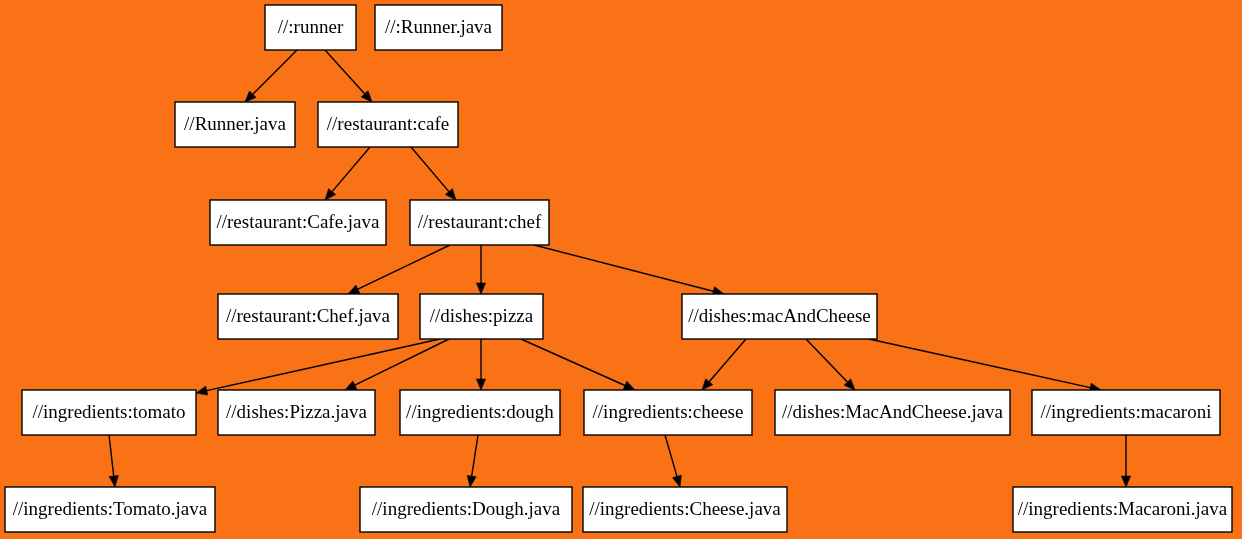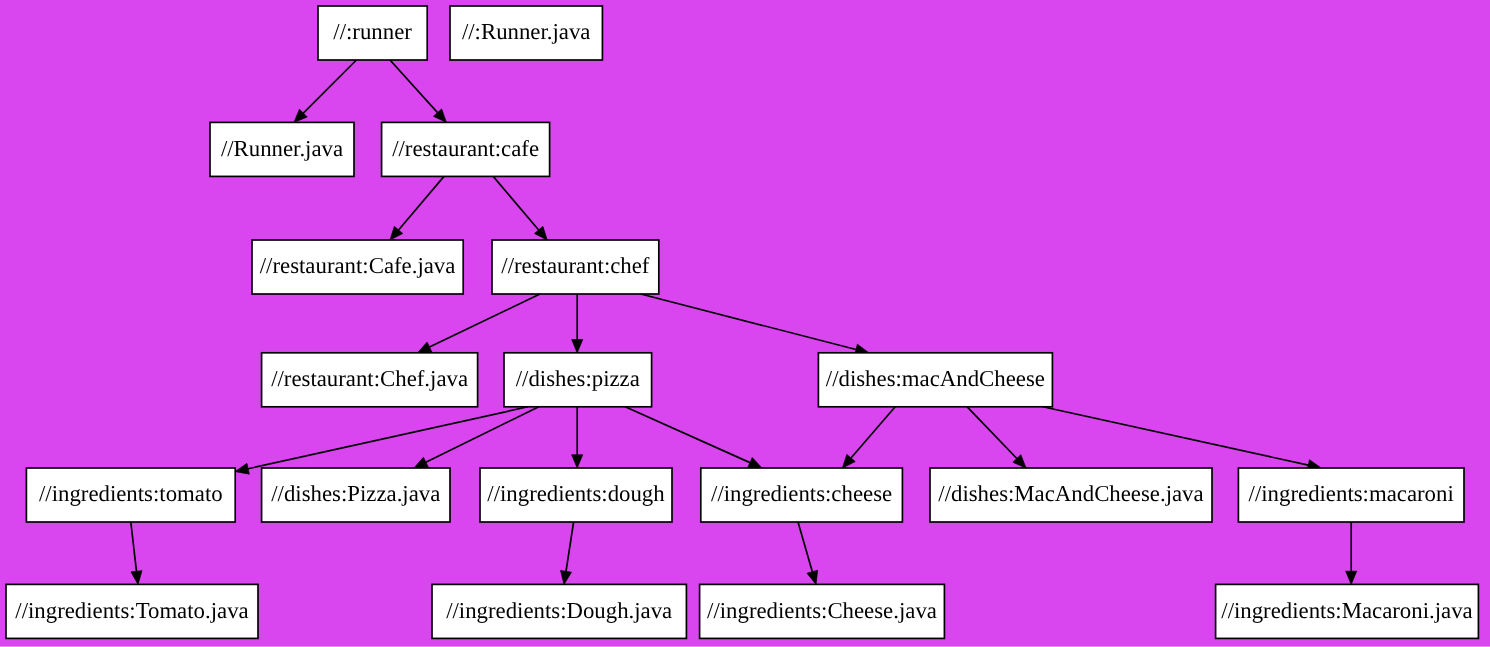--- a/index.html
+++ b/index.html
@@ -5,21 +5,21 @@
 <style>
   html, body {
     margin: 0;
     padding: 0;
     background: #ffffff;
   }
   #graph-root {
     position: relative;
     width: 1242px;
     height: 539px;
-    background: #d946ef;
+    background: #f97316;
     overflow: hidden;
     font-family: "Liberation Serif", "DejaVu Serif", serif;
   }
   svg#graph-canvas {
     position: absolute;
     top: 0;
     left: 0;
     width: 1242px;
     height: 539px;
     display: block;

